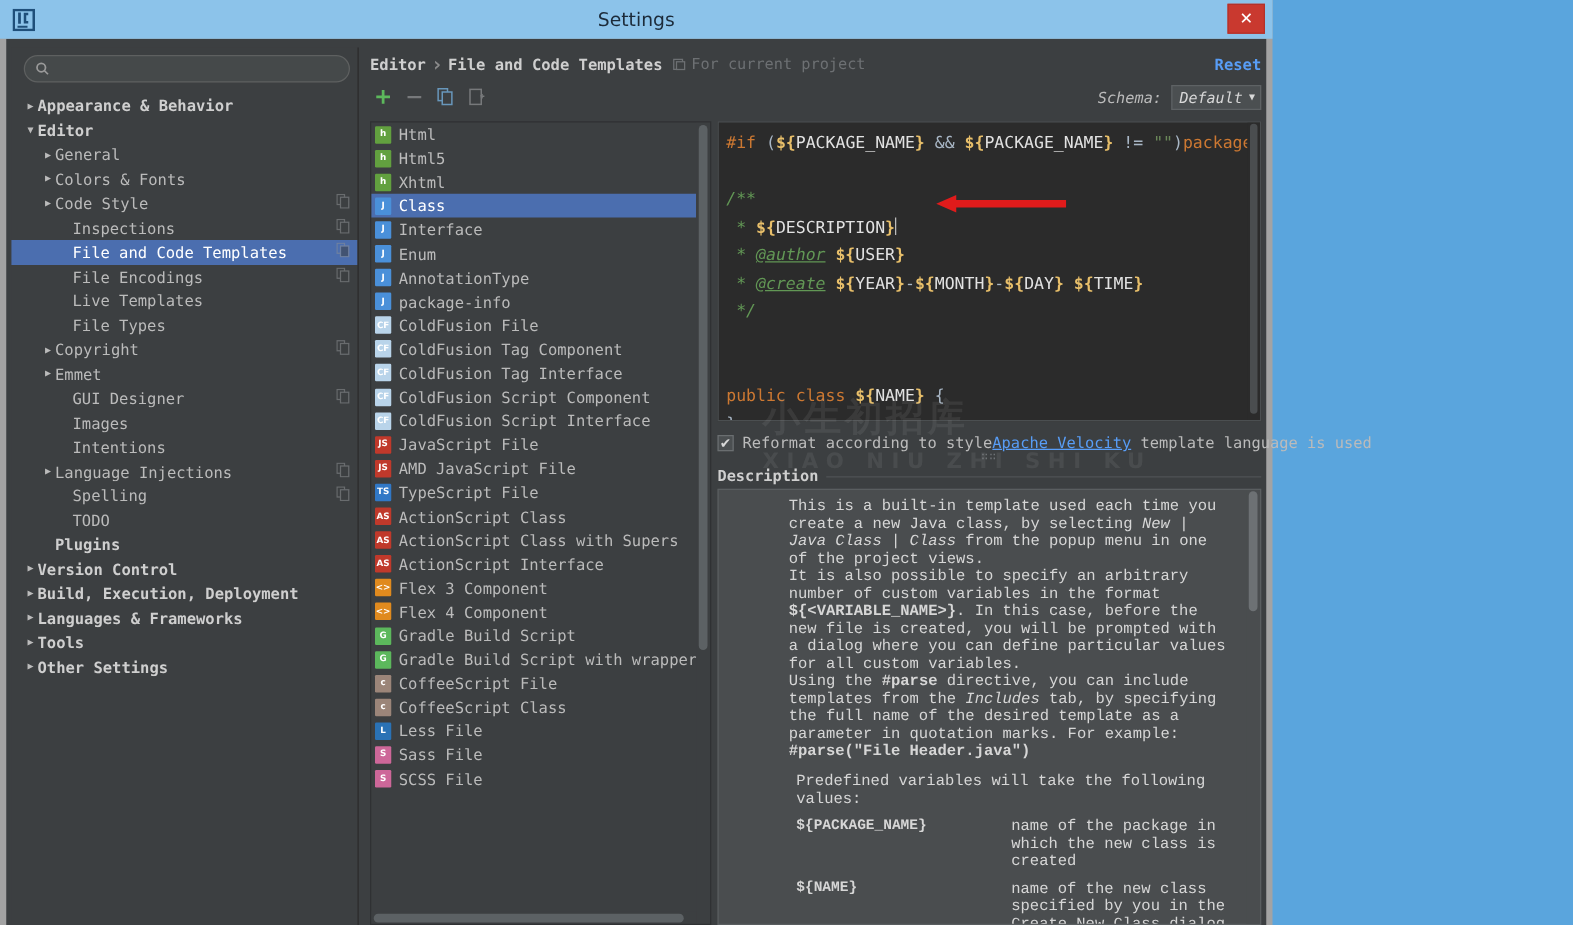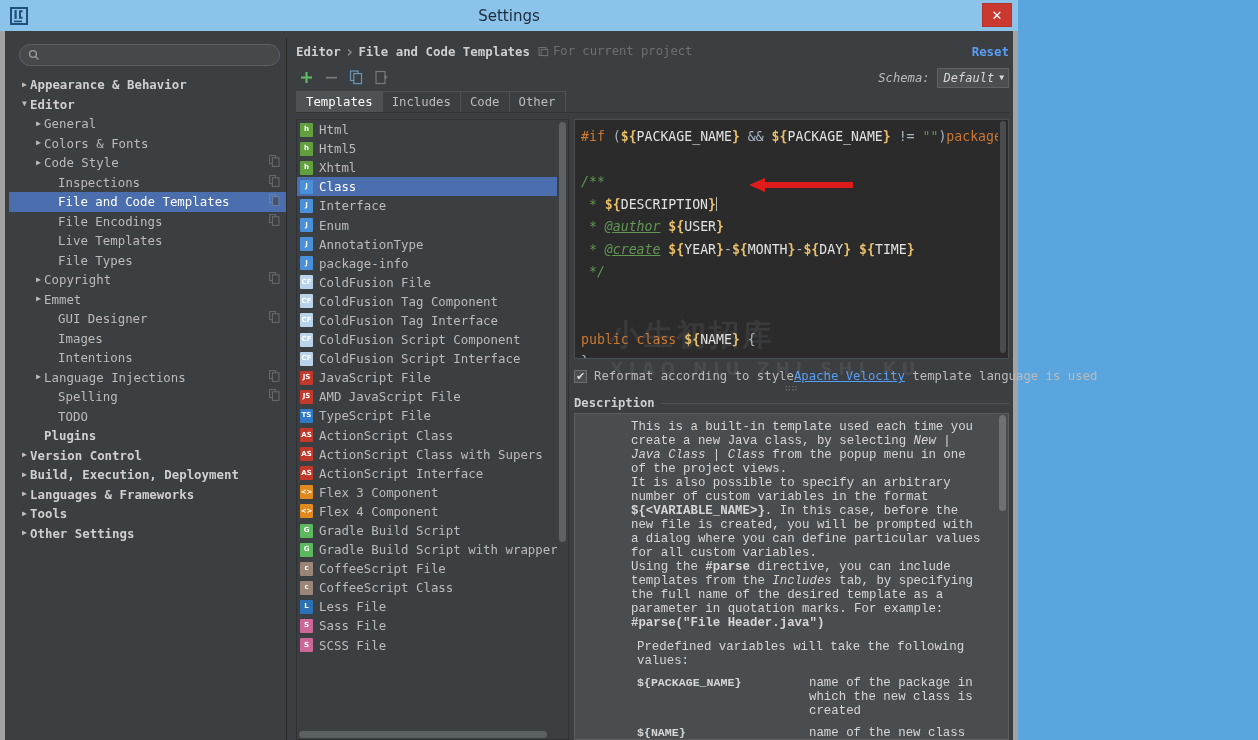--- a/index.html
+++ b/index.html
@@ -621,26 +621,20 @@
           </div>
           <div id="schema-wrap">
             <span id="schema-label">Schema:</span>
             <div id="schema-select">
               <span>Default</span>
               <span class="caret">▼</span>
             </div>
           </div>
         </div>
 
-        <div id="tabs">
-            <div class="tab active">Templates</div>
-            <div class="tab">Includes</div>
-            <div class="tab">Code</div>
-            <div class="tab">Other</div>
-          </div>
 
         <div id="split">
 
           <div id="tpl-list-wrap">
             <div id="tpl-list">
                 <div class="tpl-item">
                   <span class="ficon" style="background: rgb(98, 160, 63);">h</span>
                   <span>Html</span>
                 </div>
                 <div class="tpl-item">

